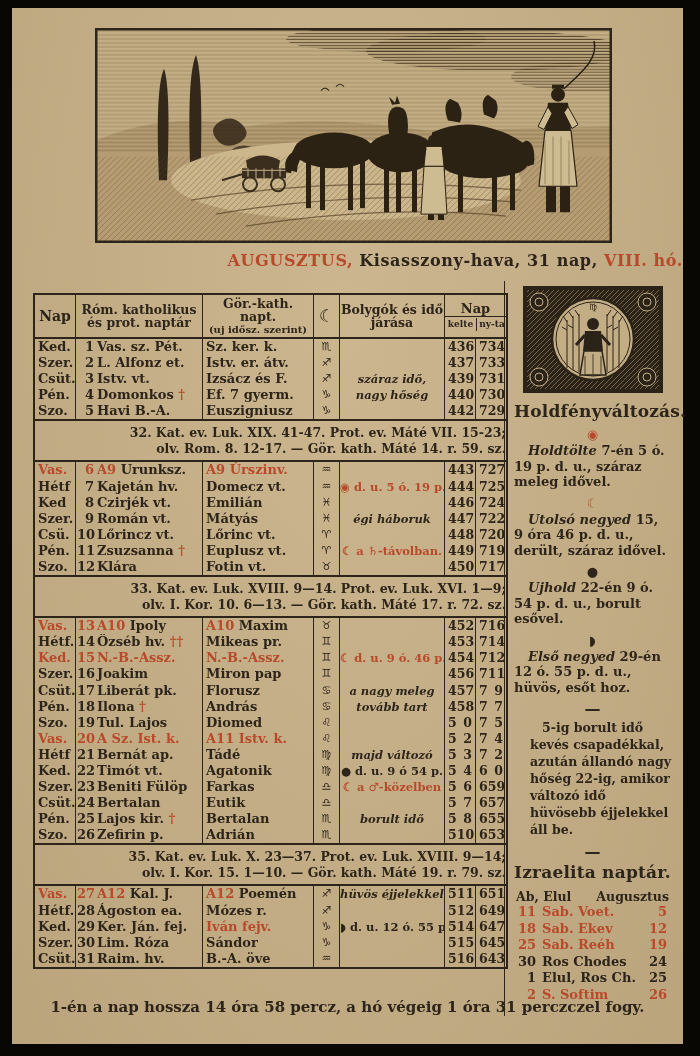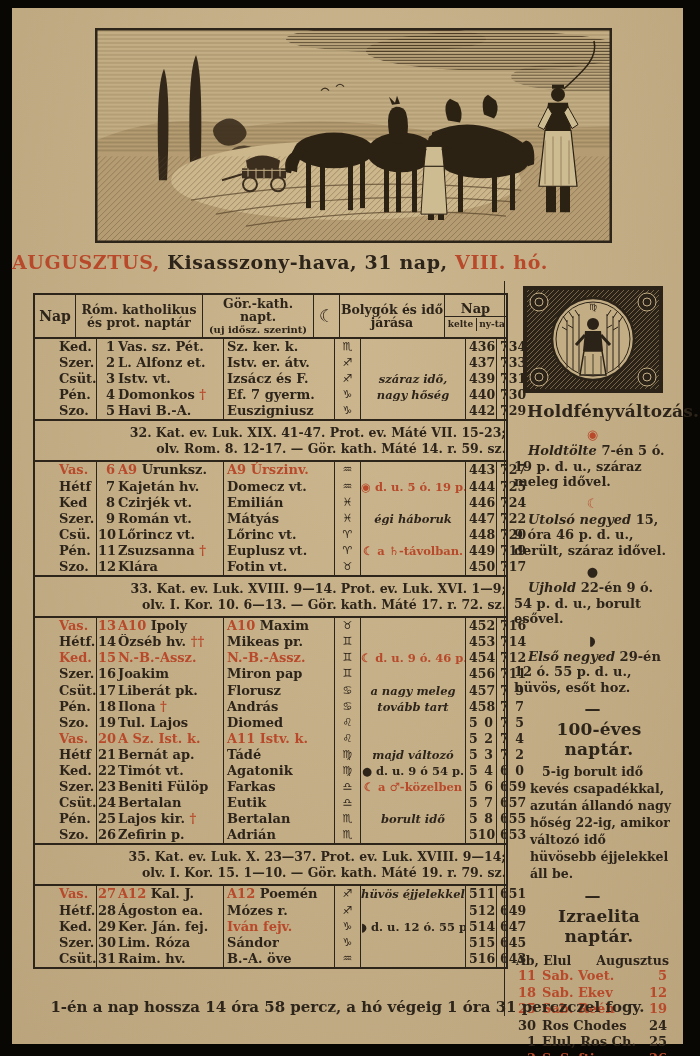--- a/index.html
+++ b/index.html
@@ -7,54 +7,54 @@
   }
   html,body{margin:0;padding:0;}
   body{width:700px;height:1056px;background:#090704;position:relative;
        font-family:"DejaVu Serif","Liberation Serif",serif;color:var(--ink);overflow:hidden;}
   .page{position:absolute;left:12px;top:8px;width:671px;height:1036px;
         background:radial-gradient(ellipse at 50% 30%, rgba(255,246,221,0.10), rgba(40,25,5,0.07)),var(--paper);}
   
   .engraving{position:absolute;left:83px;top:20px;width:517px;height:215px;border:1.5px solid var(--ink);box-sizing:border-box;}
   .engraving svg{display:block;width:100%;height:100%;}
   
-  .title{position:absolute;top:243px;left:0;width:100%;text-align:left;font-size:19px;font-weight:700;letter-spacing:0.6px;white-space:nowrap;}
+  .title{position:absolute;top:243px;left:0;width:100%;text-align:right;font-size:16px;font-weight:700;letter-spacing:0.6px;white-space:nowrap;}
   .title .rd{color:var(--red);}
   
   .cal{position:absolute;left:21px;top:285px;width:471px;border:2px solid var(--ink);box-sizing:content-box;background:transparent;}
   .hdr{display:grid;grid-template-columns:40px 127px 111px 26px 105px 62px;border-bottom:2px solid var(--ink);height:42px;}
   .hc{border-left:1px solid var(--ink);display:flex;flex-direction:column;justify-content:center;text-align:center;font-weight:700;line-height:13px;overflow:hidden;}
   .hc:first-child{border-left:none;font-size:14px;}
   .hc .l1{font-size:12.5px;}
   .hc .l2{font-size:12.5px;}
   .hc .l2.small{font-size:10px;font-weight:700;}
   .hc.moon{font-size:17px;font-family:"DejaVu Sans",sans-serif;}
   .hc.sun .l1{font-size:13px;border-bottom:1px solid var(--ink);padding-bottom:1px;margin:0 0 1px 0;}
   .sunsub{display:grid;grid-template-columns:31px 31px;font-size:9px;font-weight:700;}
   .sunsub span+span{border-left:1px solid var(--ink);}
-  .trow{display:grid;grid-template-columns:40px 127px 111px 26px 105px 31px 31px;height:16.1px;line-height:16.1px;padding-left:21px;}
+  .trow{display:grid;grid-template-columns:40px 127px 111px 26px 105px 31px 31px;height:16.1px;line-height:16.1px;}
   .c{border-left:1px solid var(--ink);white-space:nowrap;overflow:hidden;font-weight:700;font-size:13px;}
   .trow .c:first-child{border-left:none;}
   .day{padding-left:3px;}
   .cat{padding-left:1px;}
   .num{display:inline-block;width:17px;text-align:right;margin-right:3px;}
   .greek{padding-left:3px;}
   .zod{text-align:center;font-family:"DejaVu Sans",sans-serif;font-size:11px;}
   .wnote{text-align:center;font-size:11.5px;}
   .wnote.i{font-style:italic;}
   .wnote.r{color:var(--red);}
   .tm{display:flex;justify-content:space-between;padding:0 3px;font-size:12.5px;}
   .red,.rd{color:var(--red);}
   .noterow{border-top:2px solid var(--ink);border-bottom:2px solid var(--ink);text-align:right;
            font-size:12.5px;font-weight:600;line-height:16px;padding:4px 0 3px 0;}
   
   .sidebar{position:absolute;left:492px;top:273px;width:167px;height:735px;border-left:1.5px solid var(--ink);
            padding-left:9px;box-sizing:border-box;}
   .woodcut{width:140px;height:107px;margin:5px auto 8px auto;display:block;}
-  .sb-title{font-size:17px;font-weight:700;text-align:center;margin:2px 0 0 13px;letter-spacing:0.2px;}
+  .sb-title{font-size:17px;font-weight:700;text-align:center;margin:2px 0 0 0;letter-spacing:0.2px;}
   .phase{margin-top:7px;}
   .phase .pic{text-align:center;font-size:13px;line-height:13px;font-family:"DejaVu Sans",sans-serif;}
   .phase p{margin:2px 0 0 0;font-size:13px;font-weight:700;line-height:15.5px;text-indent:14px;}
   .phase p i{font-style:italic;}
   .divider{text-align:center;font-weight:700;margin:10px 0 4px 0;line-height:10px;}
   .cent-text{font-size:12.5px;font-weight:700;line-height:17px;text-indent:12px;margin:4px 0 0 16px;}
   .izr-head{display:flex;justify-content:space-between;font-weight:700;font-size:12.5px;margin-top:7px;padding:0 2px;}
   .izr-row{display:flex;font-size:13px;font-weight:700;line-height:16.5px;}
   .izr-row .a{width:22px;text-align:right;}
   .izr-row .nm{flex:1;padding-left:6px;}
@@ -721,21 +721,20 @@
           <div class="pic ">●</div>
           <p><i>Ujhold</i> 22-én 9 ó. 54 p. d. u., borult esővel.</p>
         </div>
         <div class="phase">
           <div class="pic ">◗</div>
           <p><i>Első negyed</i> 29-én 12 ó. 55 p. d. u., hüvös, esőt hoz.</p>
         </div>
       </div>
 
     <div class="divider">—</div>
-    <div class="sb-title">100-éves naptár.</div>
     <p class="cent-text">5-ig borult idő kevés csapadékkal, azután állandó nagy hőség 22-ig, amikor változó idő hüvösebb éjjelekkel áll be.</p>
 
     <div class="divider">—</div>
     <div class="sb-title">Izraelita naptár.</div>
     <div class="izr-head">
       <span>Ab, Elul</span>
       <span>Augusztus</span>
     </div>
     <div id="izr">
         <div class="izr-row red">

